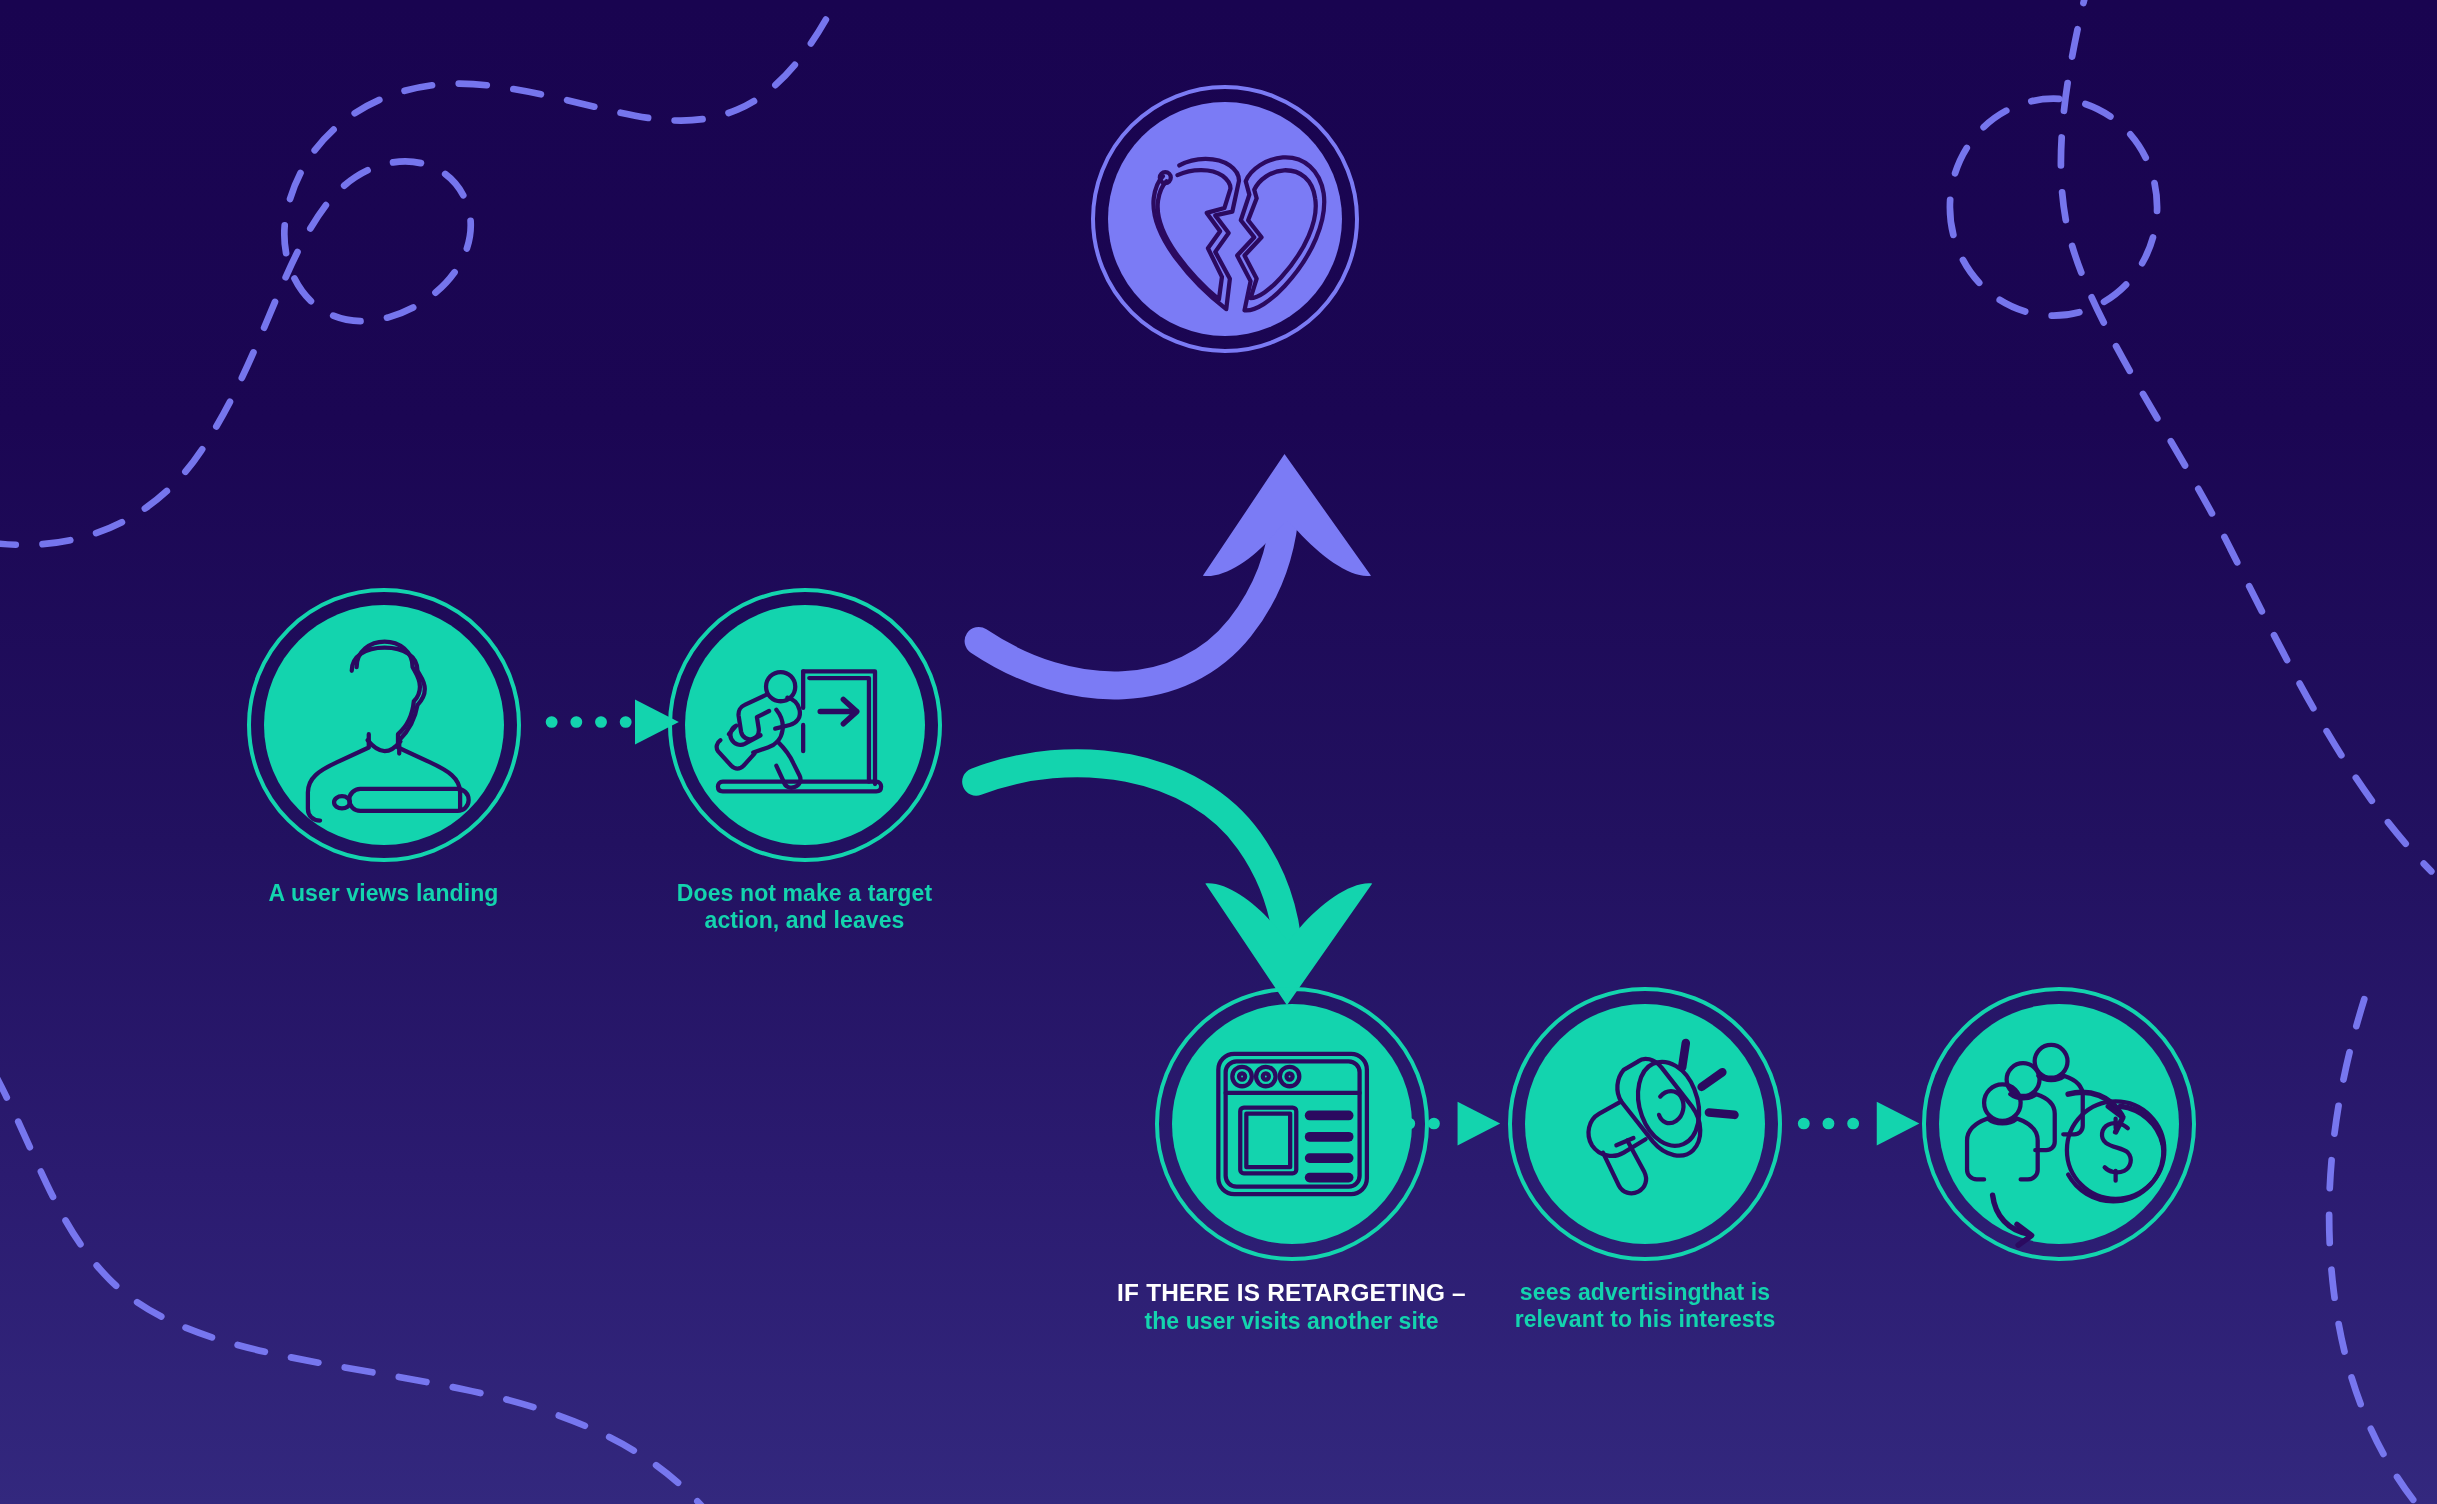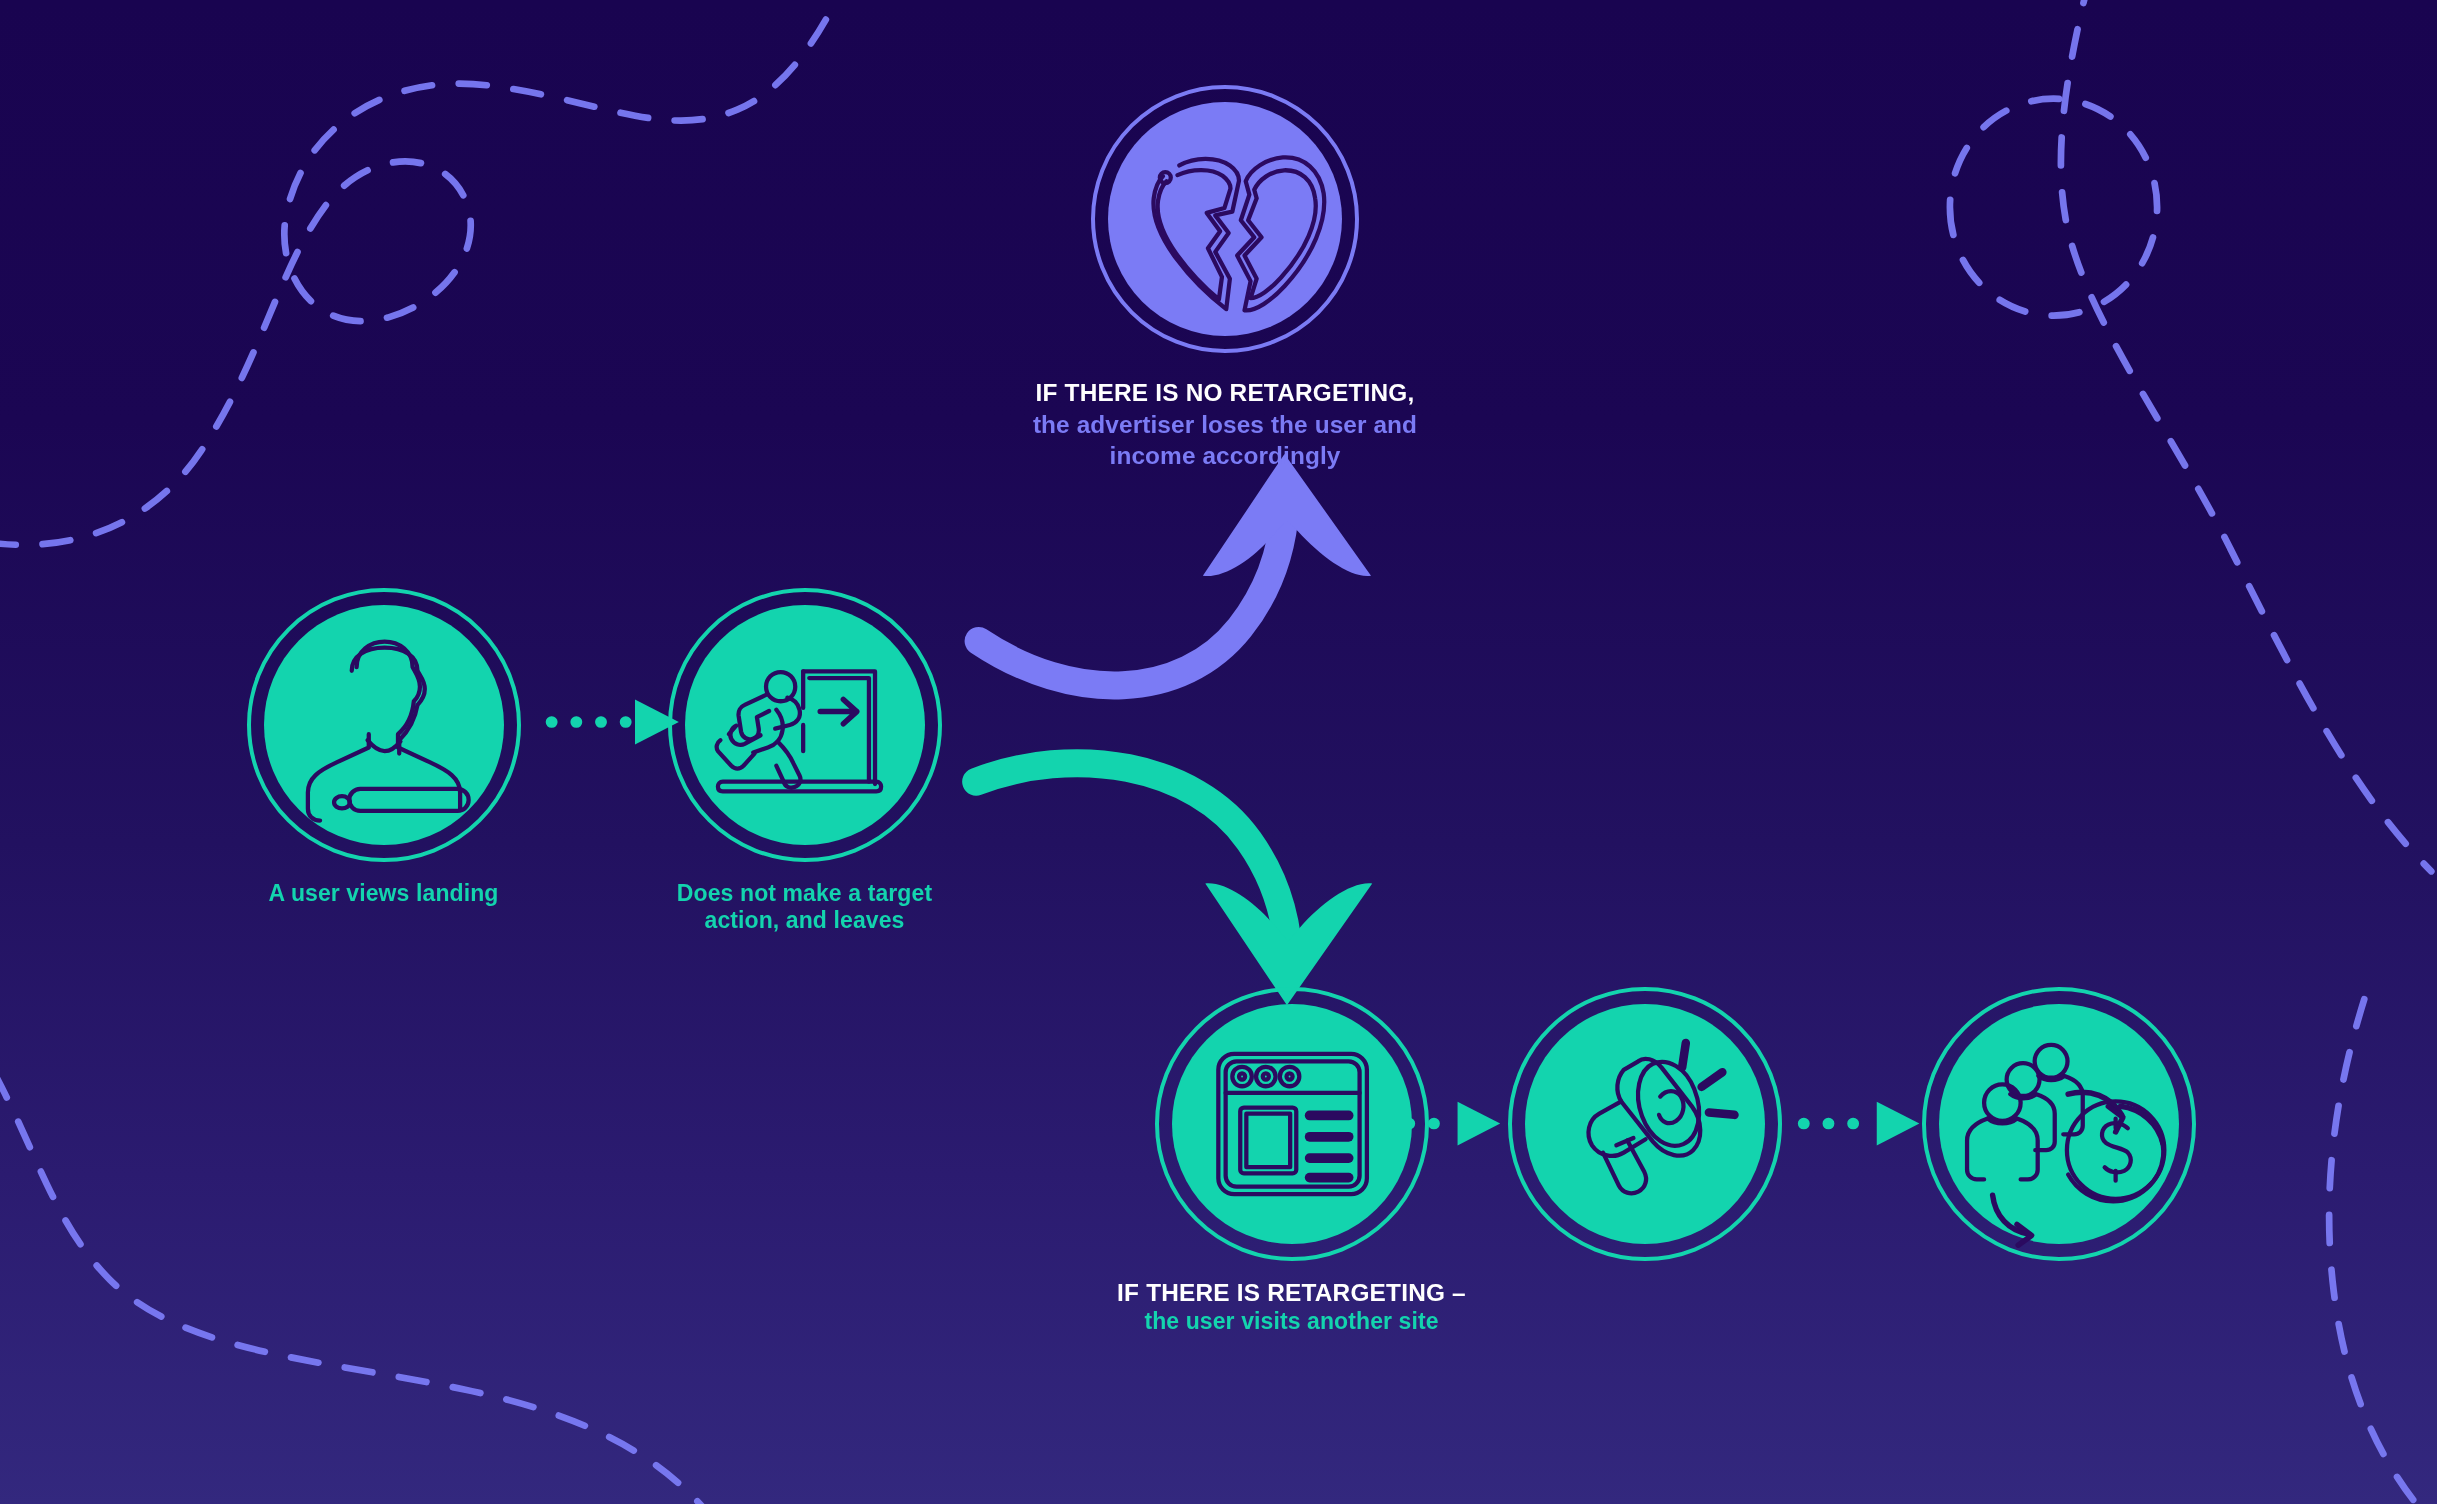--- a/index.html
+++ b/index.html
@@ -148,25 +148,20 @@
           <circle cx="122" cy="152" r="9"></circle>
 
           <path d="M 254,158 C 262,138 288,121 315,119 C 350,117 376,140 382,178
                    C 388,222 364,280 318,330 C 296,354 270,372 252,370
                    L 262,322 L 240,280 L 268,250 L 246,222 L 260,180 Z"></path>
           <path d="M 268,172 C 276,155 296,141 317,140 C 344,139 364,156 368,186
                    C 374,222 352,272 312,316 C 294,336 274,350 262,350
                    L 272,318 L 252,280 L 280,250 L 258,222 L 272,186 Z"></path>
         </g>
       </svg>
-    </div>
-    <div class="caption hero-caption" style="margin-top:24.4px;">
-      <span class="cap-strong-white inline-run">IF THERE IS NO RETARGETING,</span>
-      <div class="cap-periwinkle">the advertiser loses the user and</div>
-      <div class="cap-periwinkle">income accordingly</div>
     </div>
   </div>
 
   <div class="node" style="left:561px; top:588px; width:487px;">
     <div class="circle-wrap" style="width:274px;height:274px;">
       <div class="ring" style="border:4.3px solid #13D4AE;"></div>
       <div class="disc" style="left:17px;top:17px;width:240px;height:240px;background:#13D4AE;"></div>
       <svg class="glyph" viewBox="0 0 450 450">
         <g fill="none" stroke="#2B0A60" stroke-width="7" stroke-linecap="round" stroke-linejoin="round">
 
@@ -285,20 +280,24 @@
 
           <path d="M 286,132 L 292,92" stroke-width="14"></path>
           <path d="M 318,164 L 352,140" stroke-width="14"></path>
           <path d="M 330,206 L 372,210" stroke-width="14"></path>
 
           <path d="M 250,180 C 260,168 276,168 284,180 C 292,194 288,212 276,220
                    C 264,228 252,222 248,210"></path>
         </g>
       </svg>
     </div>
+    <div class="caption">
+      <div class="cap-teal">sees advertisingthat is</div>
+      <div class="cap-teal">relevant to his interests</div>
+    </div>
   </div>
 
   <div class="node" style="left:1864px; top:987px; width:390px;">
     <div class="circle-wrap" style="width:274px;height:274px;">
       <div class="ring" style="border:4.3px solid #13D4AE;"></div>
       <div class="disc" style="left:17px;top:17px;width:240px;height:240px;background:#13D4AE;"></div>
       <svg class="glyph" viewBox="0 0 450 450">
         <g fill="none" stroke="#2B0A60" stroke-width="7" stroke-linecap="round" stroke-linejoin="round">
 
           <circle cx="212" cy="122" r="27"></circle>

